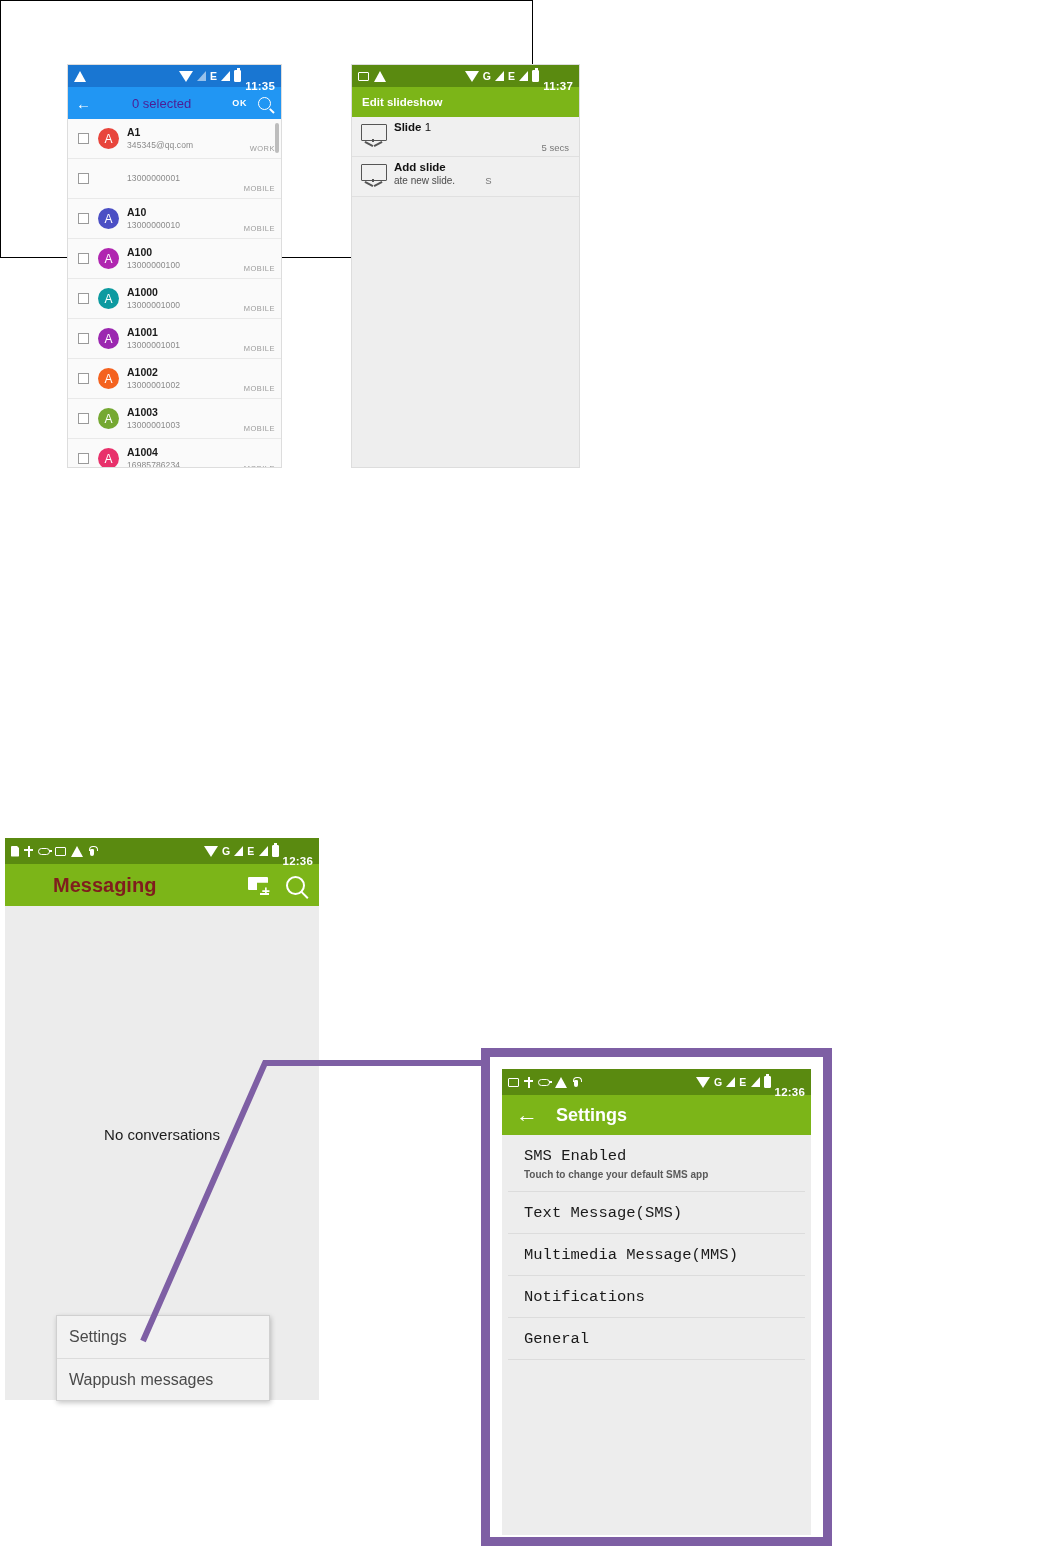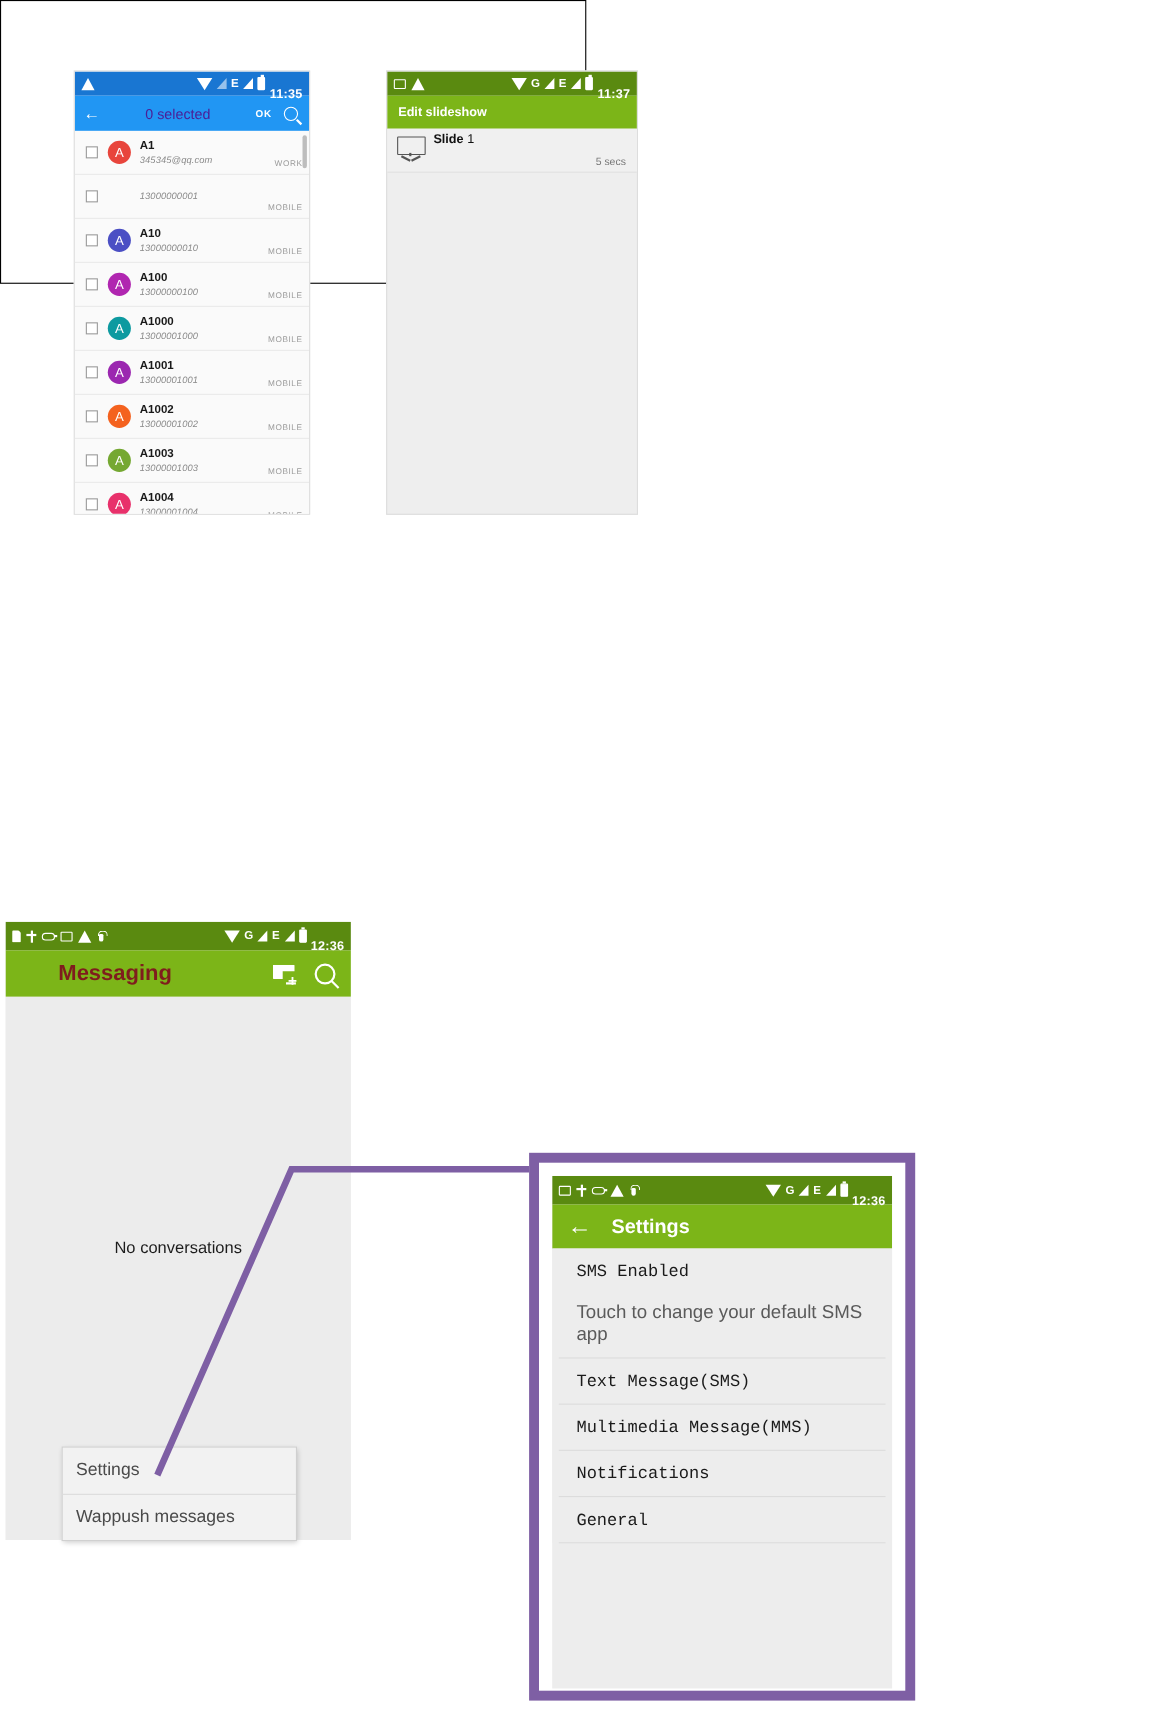--- a/index.html
+++ b/index.html
@@ -59,21 +59,21 @@
   .c-search:after{content:"";position:absolute;right:-5px;bottom:-3px;width:6px;height:1.7px;background:#fff;transform:rotate(45deg);}
   .c-list { position:relative; background:#fafafa; height:350px; }
   .c-row { display:flex; align-items:center; height:40px; padding:0 6px 0 10px;
            border-bottom:1px solid #e9e9e9; }
   .c-cb { width:11px;height:11px;border:1.3px solid #9a9a9a;background:#fff;flex:none; }
   .c-av { width:21px;height:21px;border-radius:50%;margin-left:9px;flex:none;
           color:#fff;font-size:12px;display:flex;align-items:center;justify-content:center; }
   .c-av.blank { background:transparent; }
   .c-txt { margin-left:8px; flex:1; min-width:0; }
   .c-name { font-size:10.5px; font-weight:bold; color:#1a1a1a; line-height:1.25; }
-  .c-sub { font-size:8.5px; color:#8a8a8a; line-height:1.3; letter-spacing:.1px;font-style:italic; }
+  .c-sub { font-size:8.5px; color:#8a8a8a; line-height:1.3; letter-spacing:.1px; }
   .c-type { font-size:7.5px; color:#9b9b9b; letter-spacing:.5px; align-self:flex-end;
             padding-bottom:5px; }
   .c-scroll { position:absolute; right:2px; top:4px; width:4px; height:30px;
               background:#bdbdbd; border-radius:2px; }
 
   
   #slideshow { left:351px; top:64px; width:229px; height:404px; background:#eeeeee;
                border:1px solid #ddd; }
   #slideshow .statusbar { background:#5a8a10; }
   #slideshow .appbar { background:#7cb518; height:30px; padding:0 10px;
@@ -130,21 +130,21 @@
   #settings { position:absolute; left:12px; top:12px; width:309px; height:466px;
               background:#ededed; overflow:hidden; }
   #settings .statusbar { background:#5a8a10; height:26px; }
   #settings .appbar { background:#7cb518; height:40px; padding:0 14px; }
   .s-back { font-size:22px; line-height:1; color:#fff; margin-right:18px; }
   .s-title { font-size:18px; font-weight:600; color:#fff; }
   .s-list { background:#ededed; }
   .s-item { padding:12px 16px 11px 16px; border-bottom:1px solid #dcdcdc;
             margin:0 6px; }
   .s-it-t { font-size:15.5px; color:#1a1a1a;font-family:Liberation Mono, monospace; }
-  .s-it-s { font-size:17px; color:#5a5a5a; margin-top:18px; }
+  .s-it-s { font-size:10px; color:#5a5a5a; margin-top:4px;font-weight:bold; }
 </style>
 </head>
 <body>
 
 <div id="page">
 
   <div class="phone" id="contacts">
     <div class="statusbar">
       <span class="sb-left">
         <i class="ic ic-warn"></i>
@@ -235,21 +235,21 @@
             <div class="c-name">A1003</div>
             <div class="c-sub">13000001003</div>
           </div>
           <span class="c-type">MOBILE</span>
         </div>
         <div class="c-row">
           <span class="c-cb"></span>
           <span class="c-av" style="background: rgb(232, 49, 107);">A</span>
           <div class="c-txt">
             <div class="c-name">A1004</div>
-            <div class="c-sub">13000001004</div>
+            <div class="c-sub">16985786234</div>
           </div>
           <span class="c-type">MOBILE</span>
         </div>
       </div>
   </div>
 
   <div class="phone" id="slideshow">
     <div class="statusbar">
       <span class="sb-left">
         <i class="ic ic-img"></i>
@@ -270,20 +270,29 @@
     </div>
     <div id="slideshow-list">
         <div class="sl-row">
           <span class="sl-ic">
             <span class="sl-legs"></span>
           </span>
           <div class="sl-body">
             <div class="sl-t"><b>Slide</b> 1</div>
           </div>
           <span class="sl-meta">5 secs</span>
+        </div>
+        <div class="sl-row">
+          <span class="sl-ic">
+            <span class="sl-legs"></span>
+          </span>
+          <div class="sl-body">
+            <div class="sl-t"><b>Add slide</b></div>
+            <div class="sl-sub">ate new slide.<span class="sl-meta2">S</span></div>
+          </div>
         </div>
       </div>
   </div>
 
   <div id="emptybox"></div>
 
   <div class="phone" id="messaging">
     <div class="statusbar">
       <span class="sb-left">
         <i class="ic ic-sd"></i>

